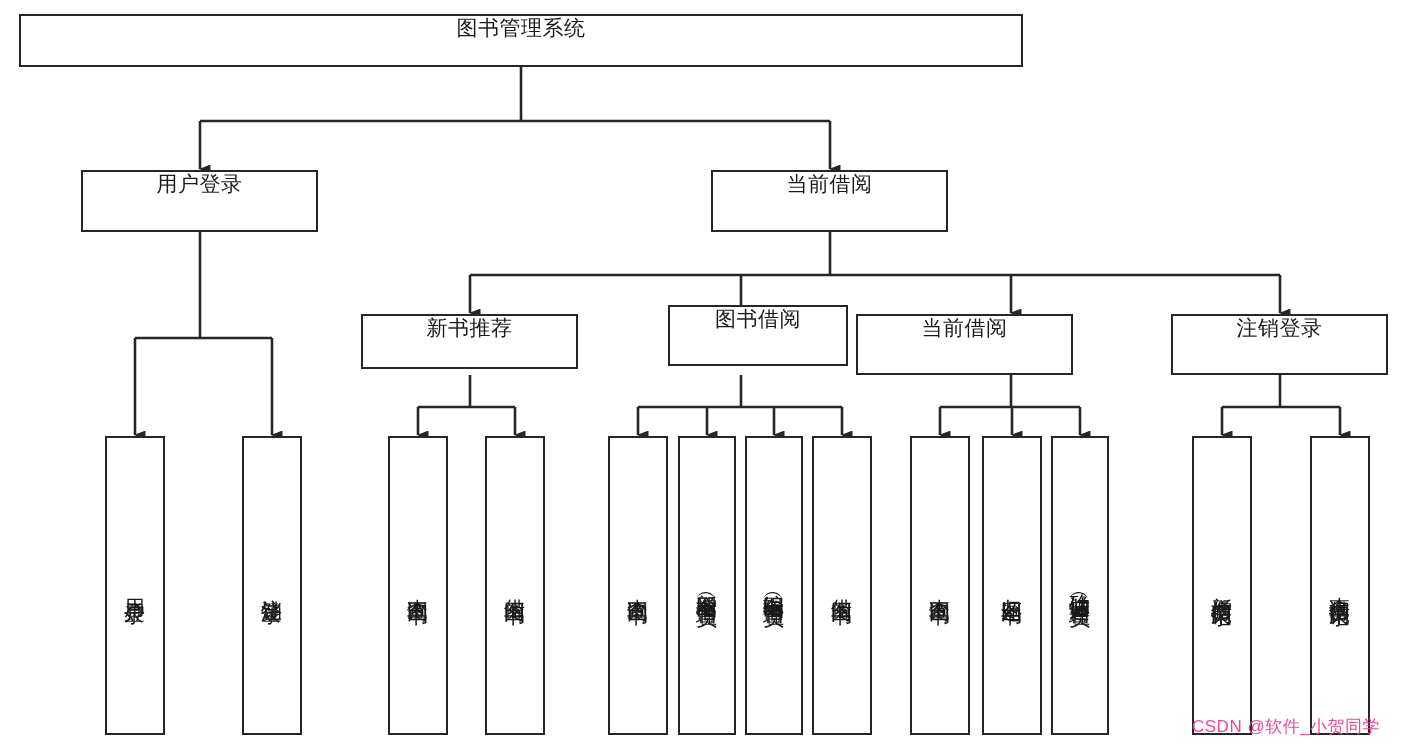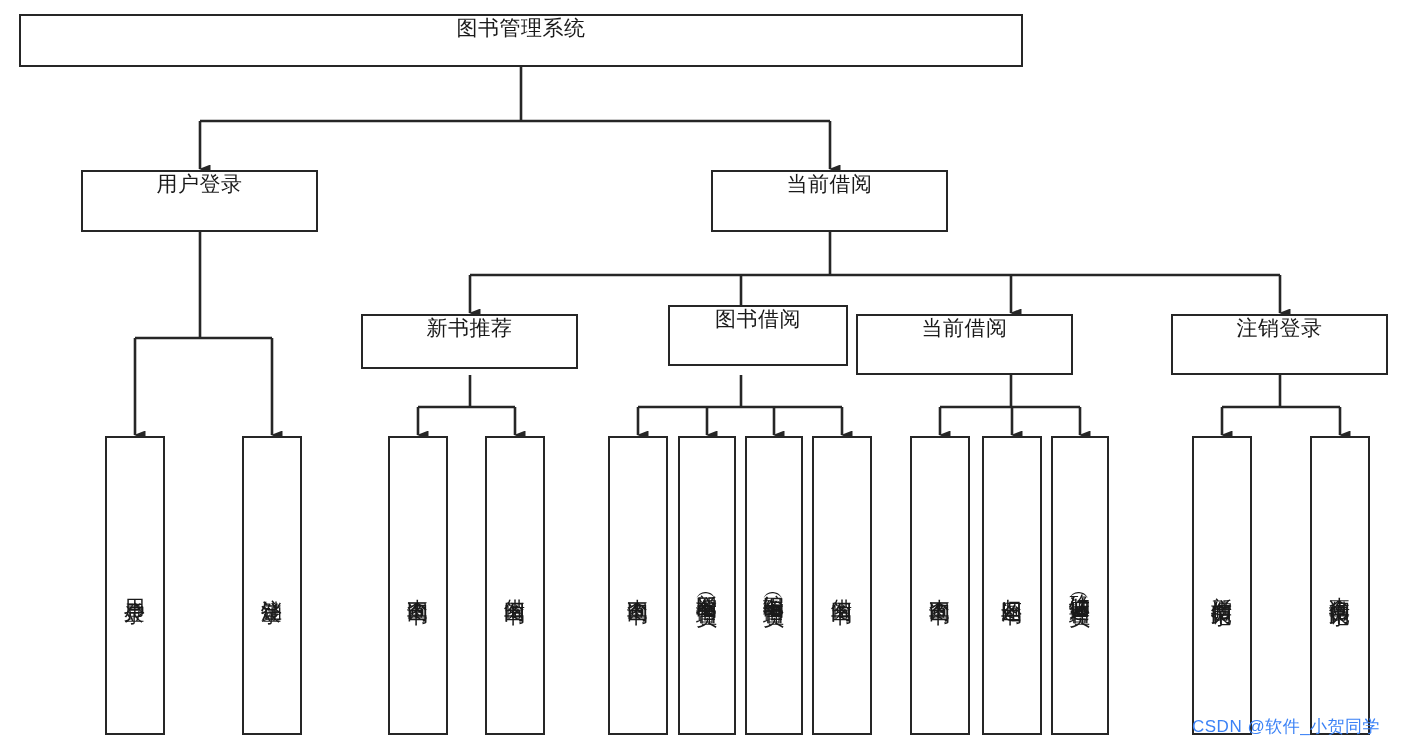--- a/index.html
+++ b/index.html
@@ -52,21 +52,21 @@
   .node.vert .node-label {
     writing-mode: vertical-rl;
     text-orientation: upright;
     font-size: 21px;
     letter-spacing: 2px;
     line-height: 1;
   }
   .watermark {
     position: absolute;
     font-size: 17px;
-    color: #3b82f6;
+    color: #ec4899;
     white-space: nowrap;
     letter-spacing: 0.5px;
   }
 </style>
 </head>
 <body>
 
 <div id="canvas">
   <svg class="edges" viewBox="0 0 1405 747">
     <defs>

